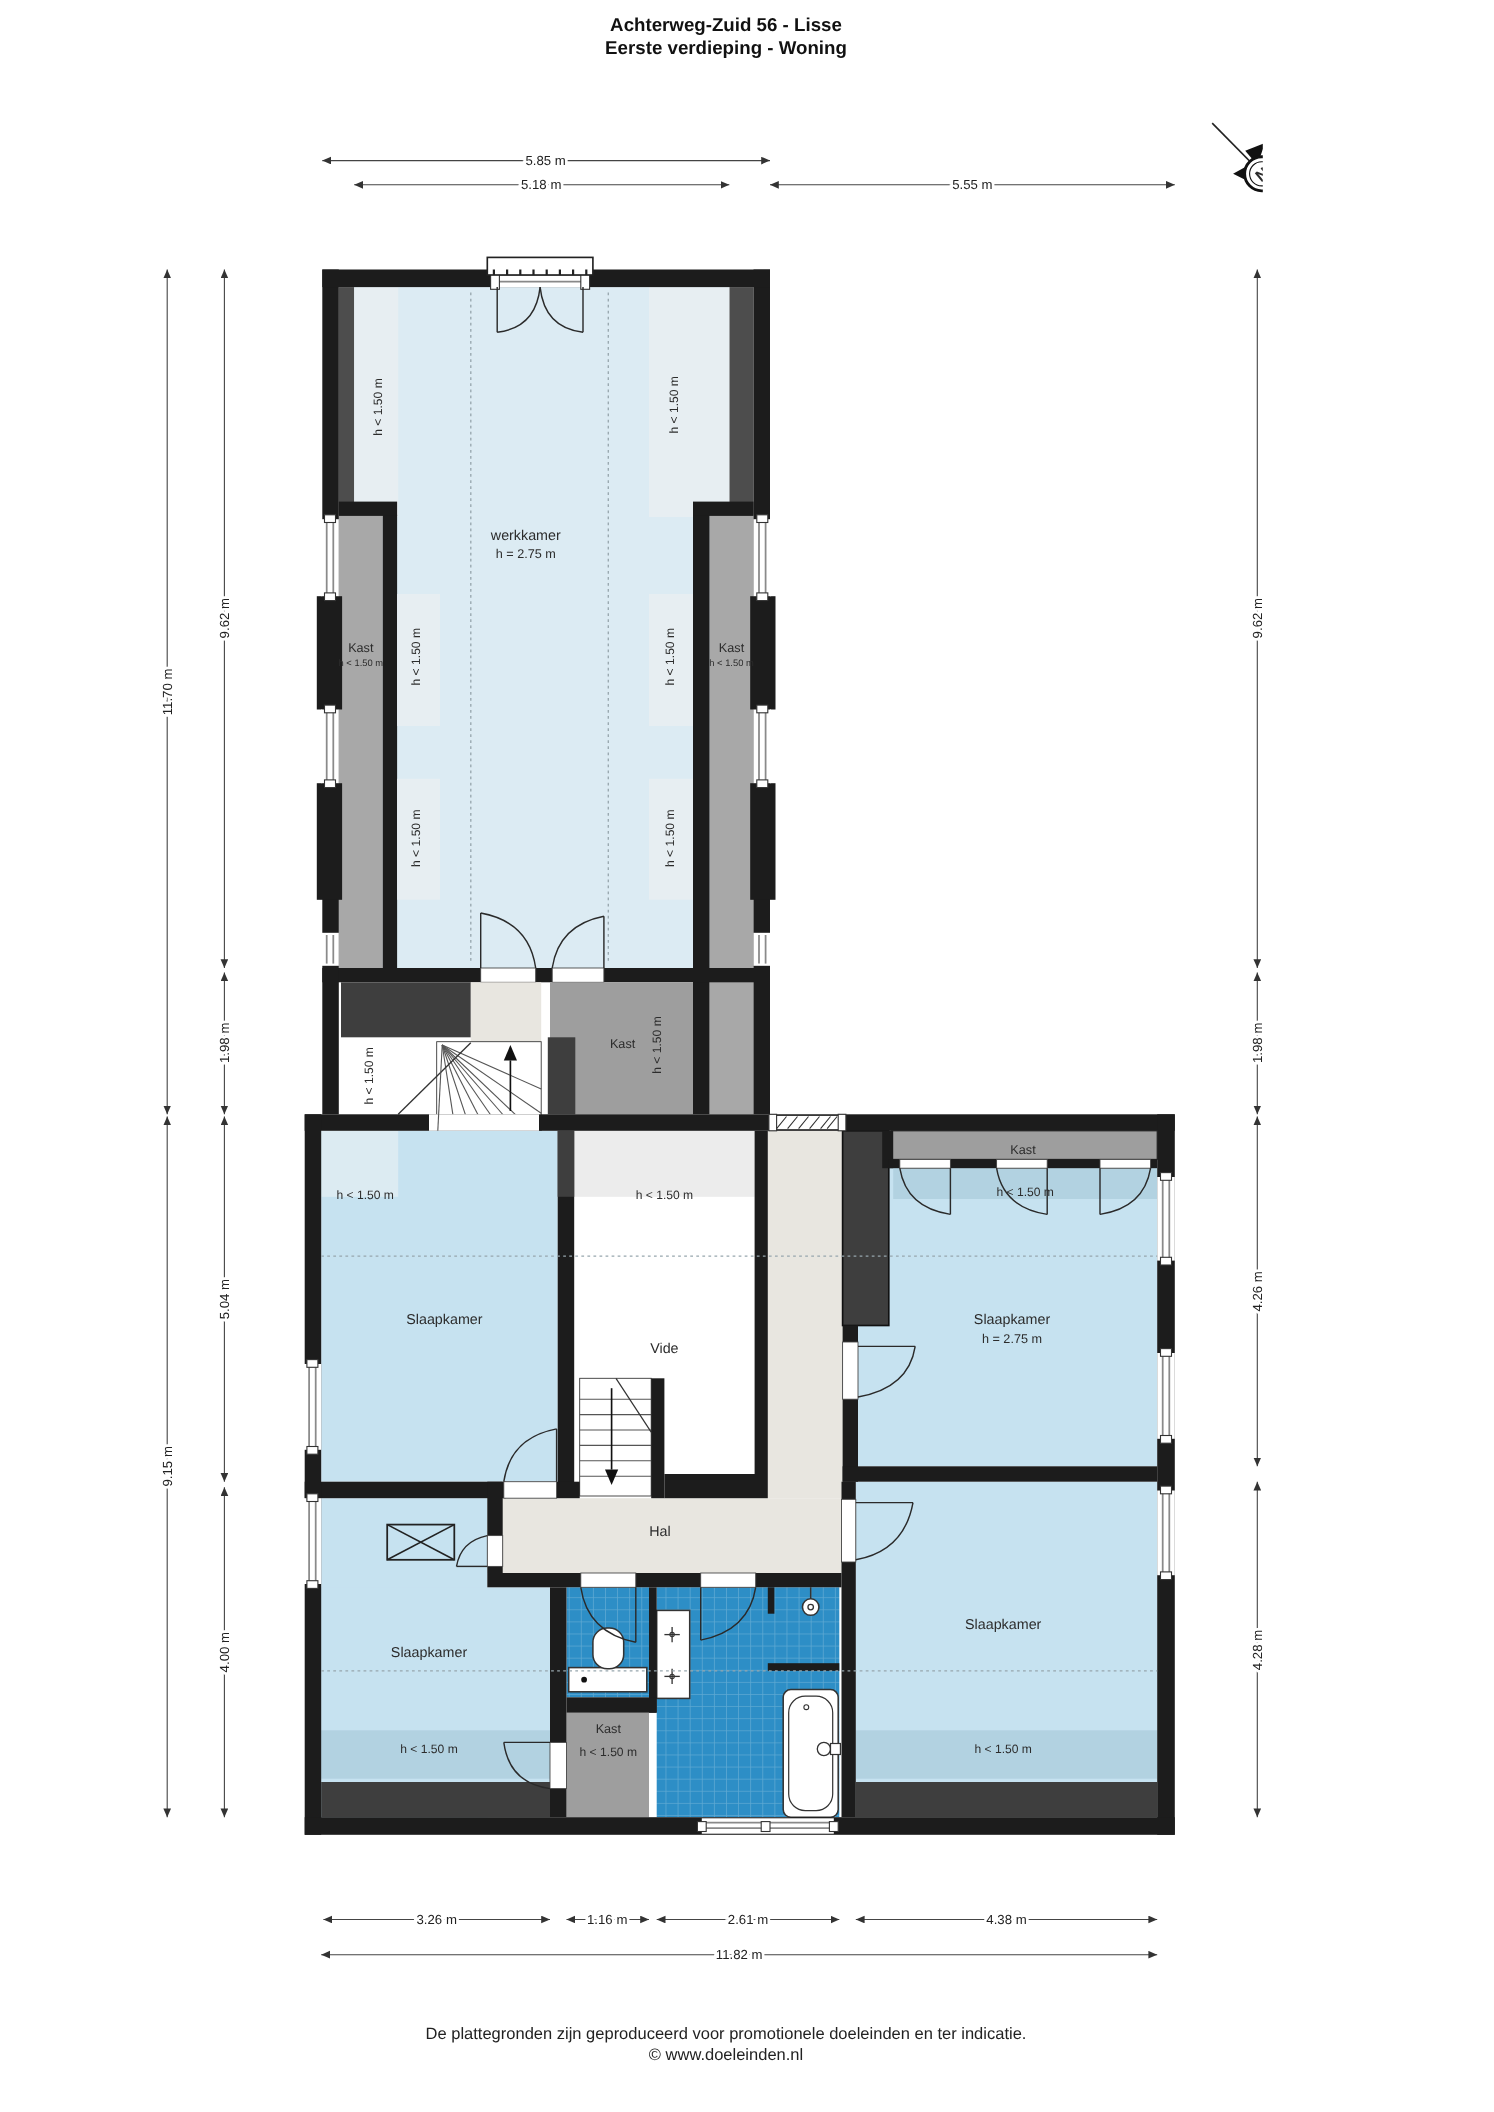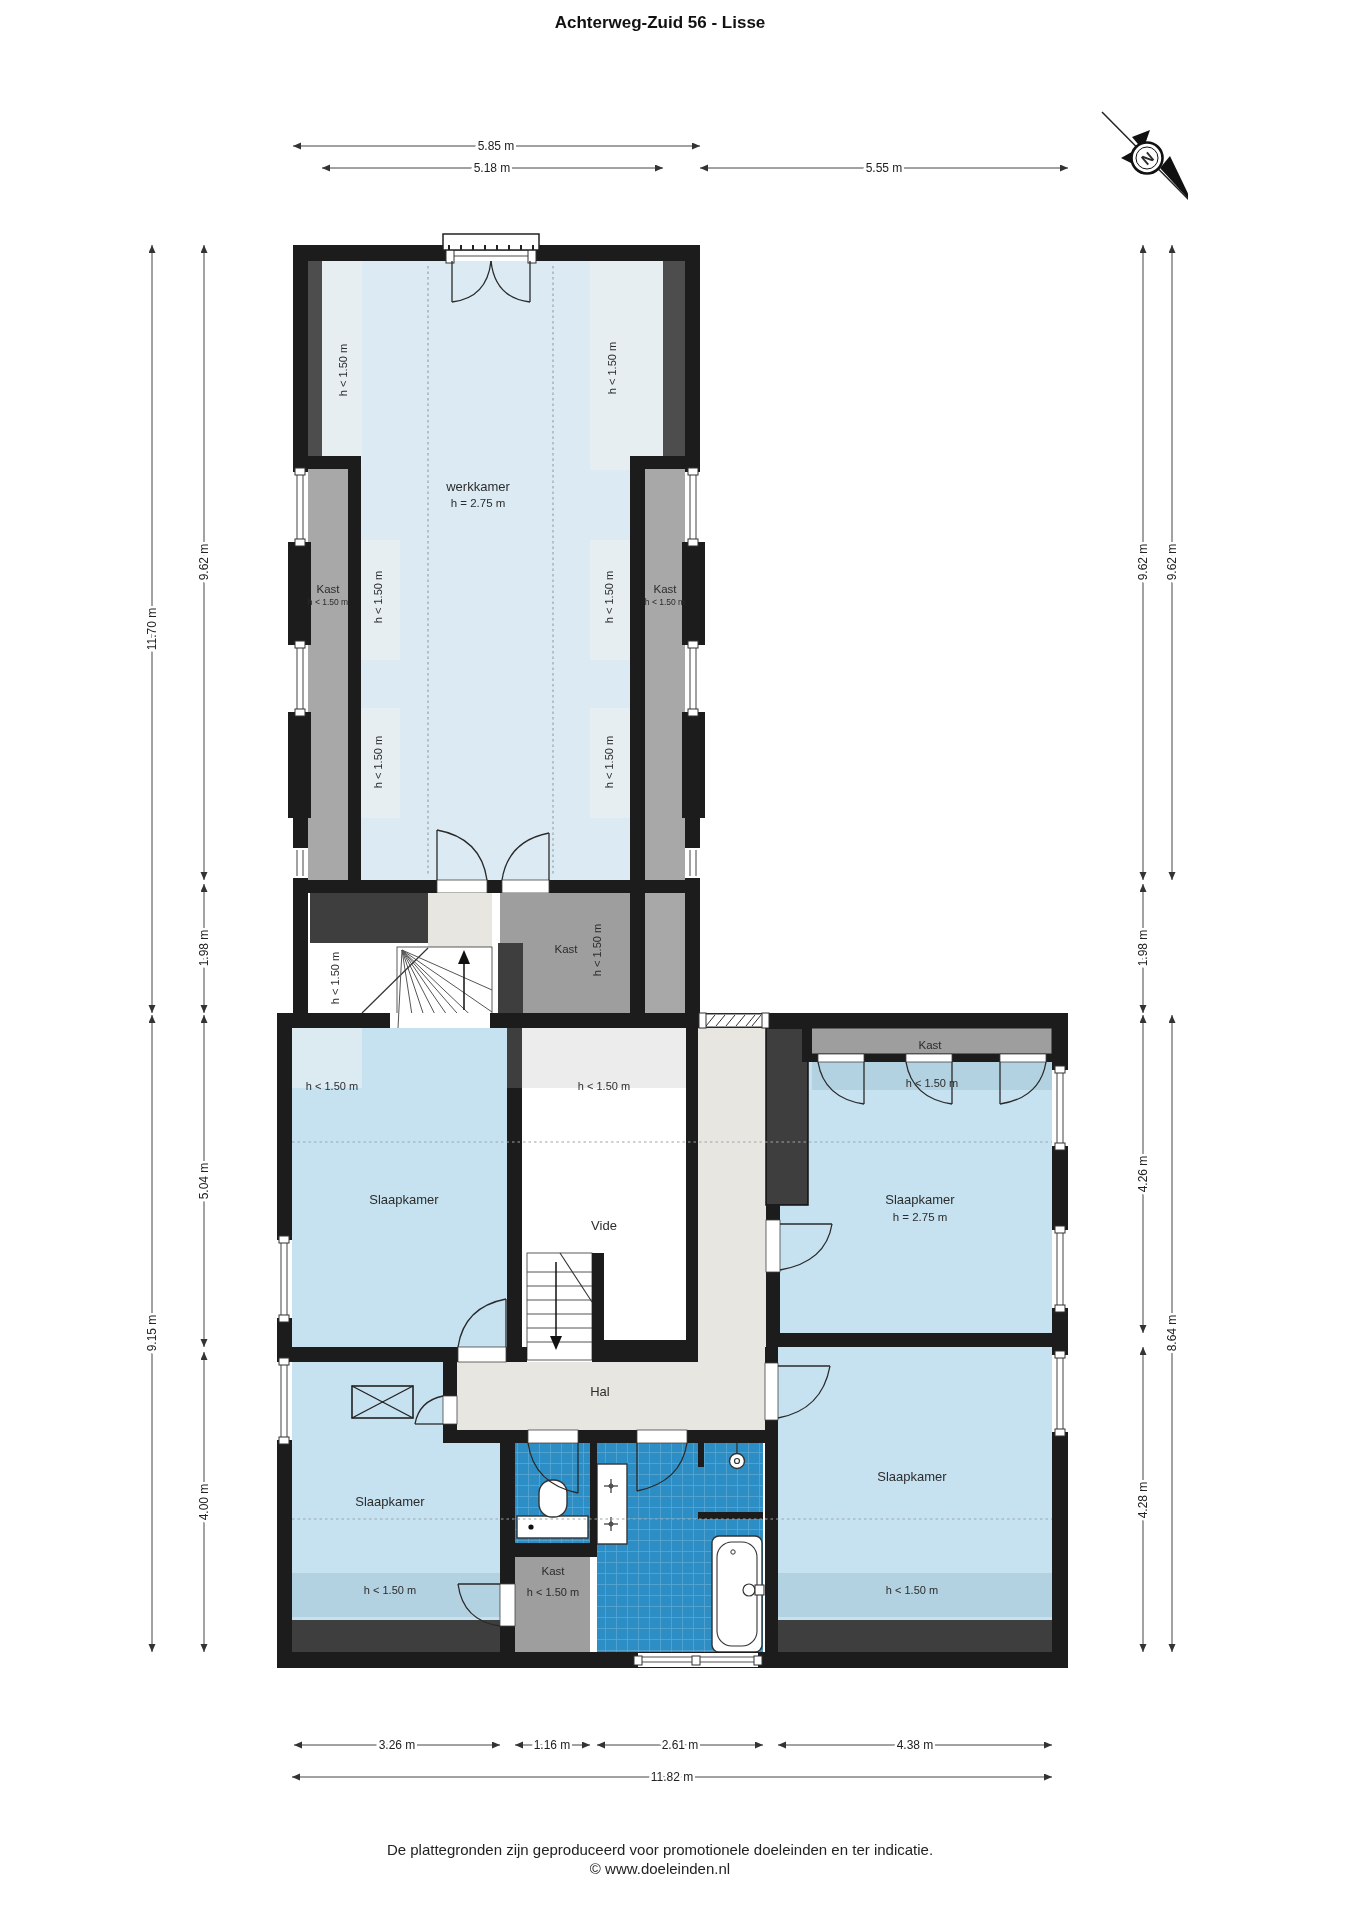--- a/index.html
+++ b/index.html
@@ -1,17 +1,17 @@
 <!DOCTYPE html>
 <html><head>
 <meta charset="utf-8">
 <style>
   html,body{margin:0;padding:0;background:#fff;}
   .page{position:relative;width:1148px;height:1920px;background:#fff;
-        font-family:"Liberation Sans",sans-serif;overflow:hidden;padding-left:40px;}
+        font-family:"Liberation Sans",sans-serif;overflow:hidden;}
   .title{position:absolute;top:12px;left:0;width:1320px;text-align:center;
          font-weight:bold;font-size:17px;line-height:21px;color:#111;}
   .footer{position:absolute;top:1840px;left:0;width:1320px;text-align:center;
           font-size:15px;line-height:19px;color:#222;}
   svg{position:absolute;top:0;left:0;}
   text{font-family:"Liberation Sans",sans-serif;fill:#2c2c2c;}
   .room-label{font-size:13px;}
   .sub-label{font-size:11.5px;}
   .small-label{font-size:11px;}
   .kast-label{font-size:11.5px;}
@@ -27,20 +27,21 @@
   .stairline{stroke:#555;stroke-width:1;}
   .fixture{fill:#fff;stroke:#333;stroke-width:1.4;}
 </style>
 </head>
 <body>
 
 <div class="page">
 
   <div class="title">
     <div>Achterweg-Zuid 56 - Lisse</div>
+    <div>Eerste verdieping - Woning</div>
   </div>
 
   <svg width="1358" height="1920" viewBox="0 0 1358 1920">
 
     <defs>
       <marker id="arr" markerWidth="9" markerHeight="8" refX="8" refY="3.5" orient="auto-start-reverse">
         <path d="M0,0 L8,3.5 L0,7 Z" fill="#333"></path>
       </marker>
       <pattern id="tiles" width="11" height="11" patternUnits="userSpaceOnUse">
         <rect width="11" height="11" fill="#2d8ec6"></rect>

